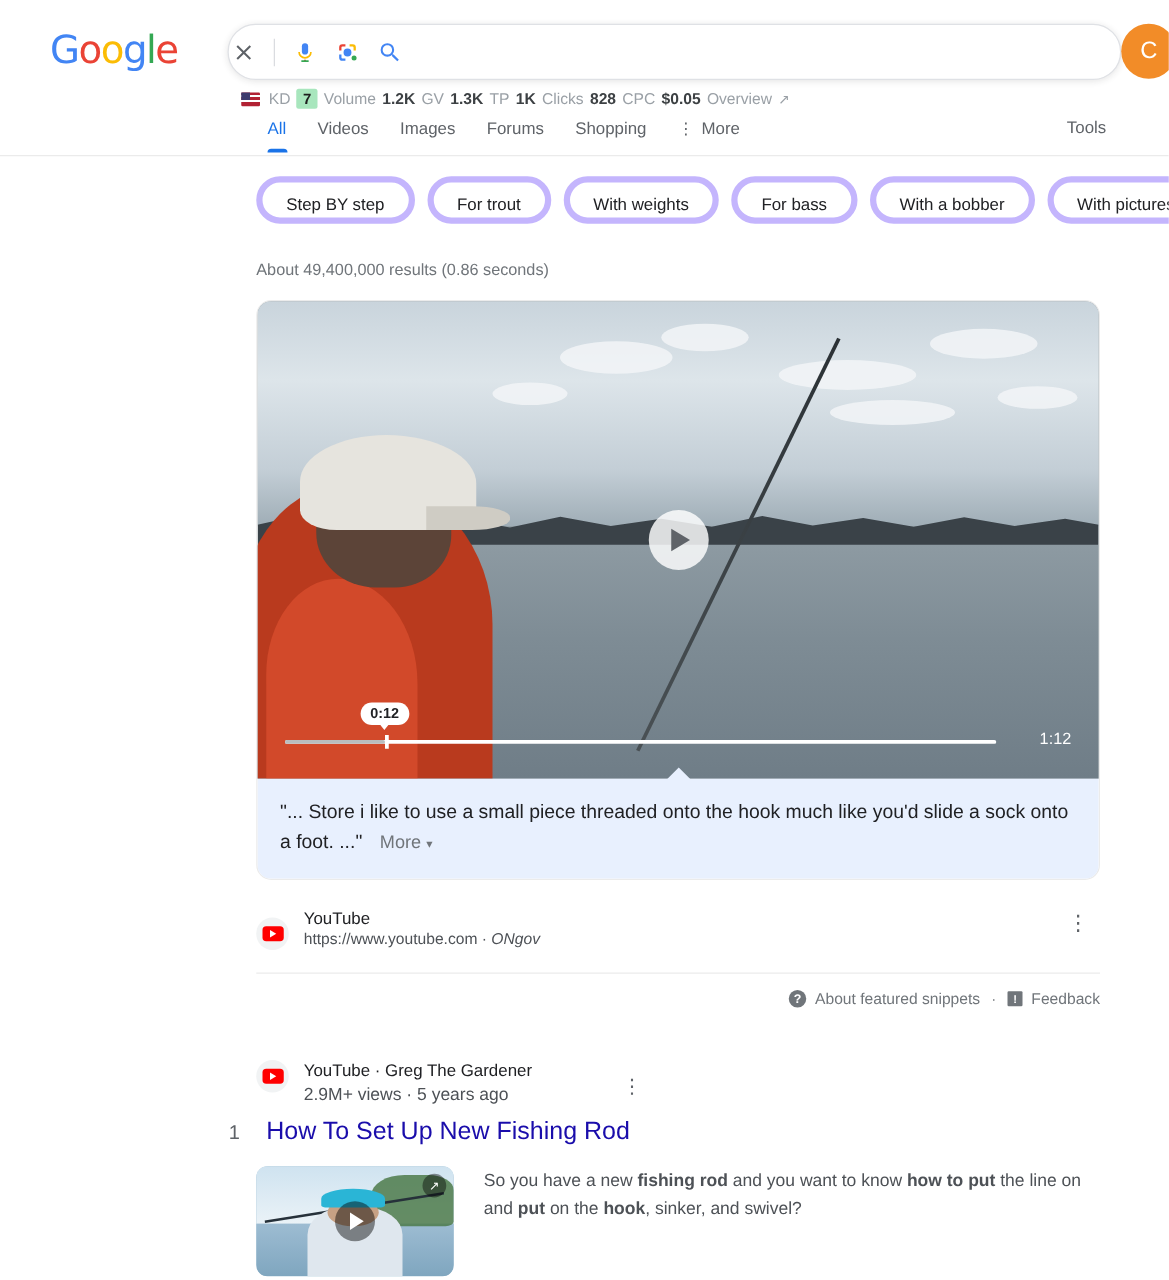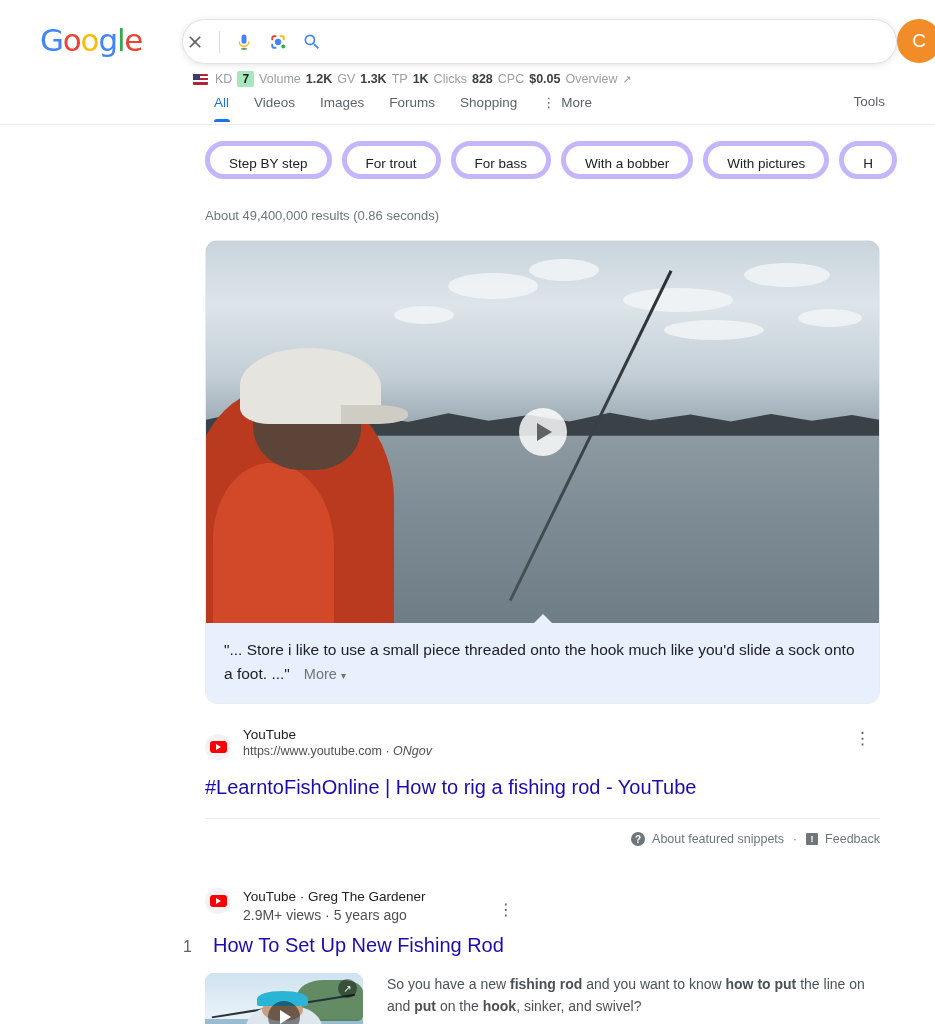--- a/index.html
+++ b/index.html
@@ -404,20 +404,21 @@
         <span class="dots-v">⋮</span>
         <span>More</span>
       </div>
     </div>
     <div class="tools-btn">Tools</div>
   </div>
 
   <div class="chips">
     <div class="chip">Step BY step</div>
     <div class="chip">For trout</div>
+    <div class="chip">With weights</div>
     <div class="chip">For bass</div>
     <div class="chip">With a bobber</div>
     <div class="chip">With pictures</div>
     <div class="chip">H</div>
   </div>
 
   <div class="results">
 
     <div class="rescount">About 49,400,000 results (0.86 seconds)</div>
 
@@ -438,41 +439,48 @@
         <div class="angler-vest-hi"></div>
         <div class="angler-head"></div>
         <div class="angler-cap"></div>
         <div class="cap-brim"></div>
         <div class="rod"></div>
 
         <div class="play-btn">
           <div class="play-tri"></div>
         </div>
 
+        <div class="vid-controls">
+          <div class="pbar">
+            <div class="pbar-played" id="played" style="width: 14%;"></div>
+            <div class="pbar-knob" id="knob" style="left: 14%;"></div>
+            <div class="time-bubble" id="bubble" style="left: 14%;">0:12</div>
+          </div>
+          <div class="dur">1:12</div>
+        </div>
       </div>
 
       <div class="fs-quote">
         <span class="fs-quote-text">"... Store i like to use a small piece threaded onto the hook much like you'd slide a sock onto a foot. ..."</span><span class="fs-more"><span>More</span>
               <span style="font-size:10px;">▾</span></span>
       </div>
     </div>
 
     <div class="srcblock">
       <div class="src-row">
         <div class="yt-circle">
             <div class="yt-rect"></div>
           </div>
         <div>
           <div class="src-site">YouTube</div>
           <div class="src-url"><span>https://www.youtube.com</span> ·
                <i>ONgov</i></div>
         </div>
       </div>
       <div class="kebab">⋮</div>
-      <div class="res-title">#LearntoFishOnline | How to rig a fishing rod - YouTube</div>
     </div>
 
     <div class="fs-footer">
       <div class="fsf-item">
         <span class="q-circle">?</span>
         <span>About featured snippets</span>
       </div>
       <span class="sep-dot">·</span>
       <div class="fsf-item">
         <span class="flag-ic">!</span>

